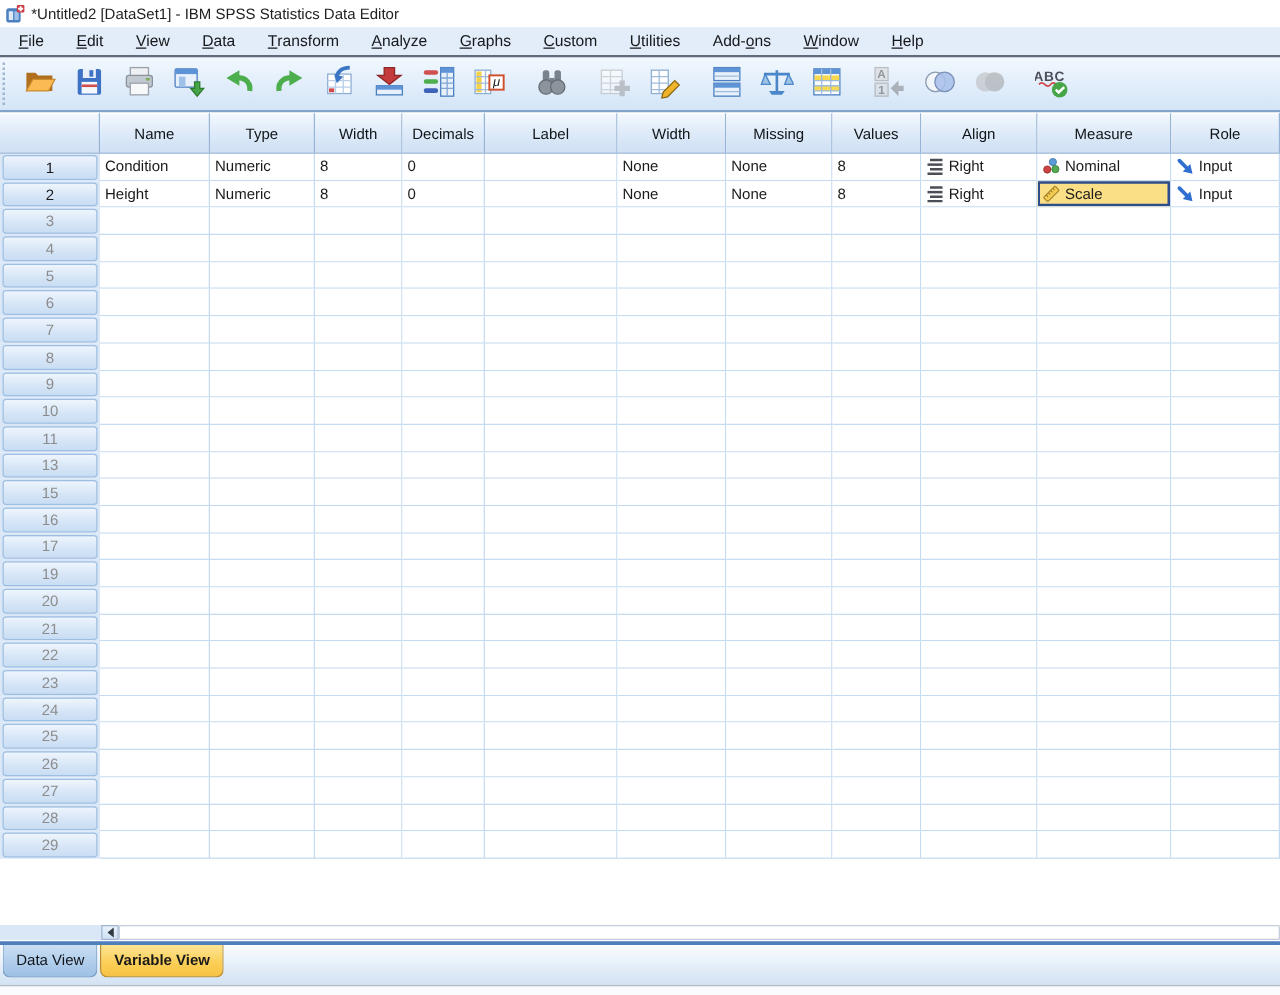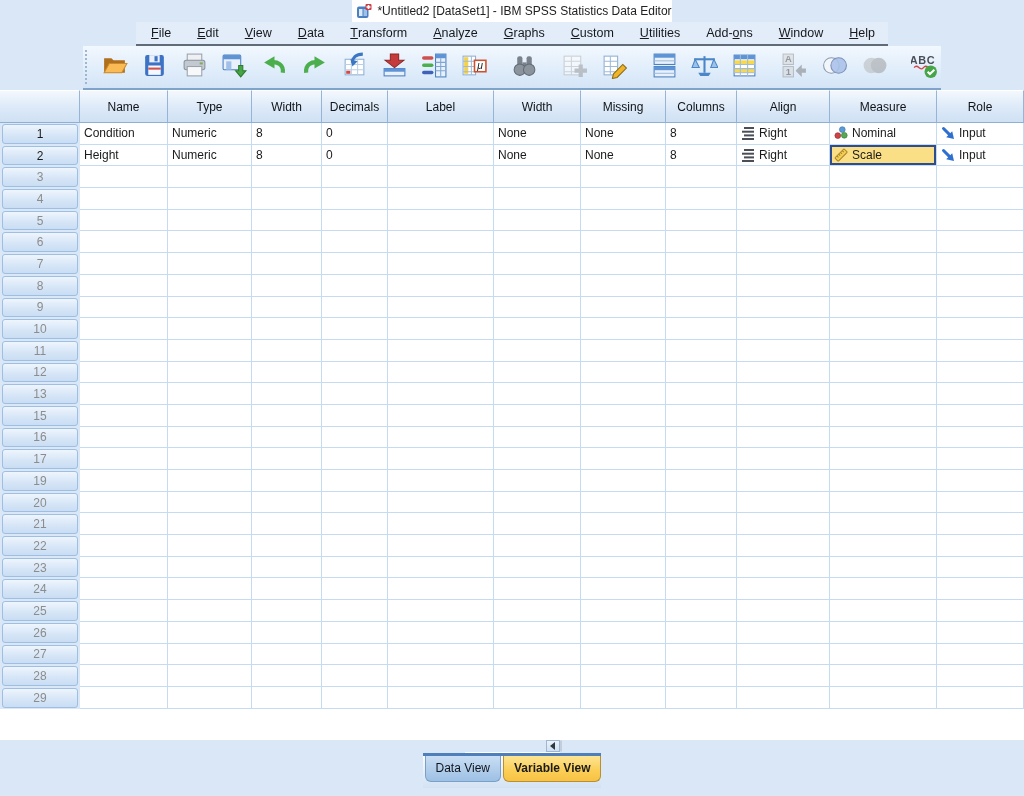--- a/index.html
+++ b/index.html
@@ -1,18 +1,18 @@
 <!DOCTYPE html>
 <html><head>
 <meta charset="utf-8">
 <style>
   * { margin:0; padding:0; box-sizing:border-box; }
   html,body { width:1024px; height:796px; overflow:hidden; }
   body { font-family:"Liberation Sans", sans-serif; font-size:12px; color:#1a1a1a; background:#d9e7f7; }
-  .app { width:1024px; height:796px; display:flex; flex-direction:column;align-items:center; }
+  .app { width:1024px; height:796px; display:flex; flex-direction:column; }
 
   
   .titlebar { height:22px; background:#ffffff; display:flex; align-items:center; padding-left:4px; gap:5px; flex:0 0 auto; }
   .titlebar .title { font-size:12px; color:#222; white-space:nowrap; }
   .applogo { width:16px; height:16px; display:inline-block; }
 
   
   .menubar { height:24px; background:linear-gradient(#eaf2fc,#dcd ealeft 0%) , #e2edf9; background:#e2edf9; display:flex; align-items:stretch; border-bottom:2px solid #5f6b78; flex:0 0 auto; padding-left:2px; }
   .menu-item { display:flex; align-items:center; padding:0 13px; font-size:12.5px; color:#16181c; cursor:default; }
   .menu-item u { text-decoration:underline; }
@@ -340,21 +340,21 @@
   <div class="grid">
     <div class="ghead">
         <div class="hcell" style="width: 80px;"></div>
         <div class="hcell" style="width: 88px;">Name</div>
         <div class="hcell" style="width: 84px;">Type</div>
         <div class="hcell" style="width: 70px;">Width</div>
         <div class="hcell" style="width: 66px;">Decimals</div>
         <div class="hcell" style="width: 106px;">Label</div>
         <div class="hcell" style="width: 87px;">Width</div>
         <div class="hcell" style="width: 85px;">Missing</div>
-        <div class="hcell" style="width: 71px;">Columns</div>
+        <div class="hcell" style="width: 71px;">Values</div>
         <div class="hcell" style="width: 93px;">Align</div>
         <div class="hcell" style="width: 107px;">Measure</div>
         <div class="hcell" style="width: 87px;">Role</div>
       </div>
     <div class="gbody">
         <div class="grow">
           <div class="rowhdr">
             <div class="btn on">1</div>
           </div>
           <div class="cell" style="width: 88px;">
@@ -611,36 +611,20 @@
           <div class="cell" style="width: 106px;"></div>
           <div class="cell" style="width: 87px;"></div>
           <div class="cell" style="width: 85px;"></div>
           <div class="cell" style="width: 71px;"></div>
           <div class="cell" style="width: 93px;"></div>
           <div class="cell" style="width: 107px;"></div>
           <div class="cell" style="width: 87px;"></div>
         </div>
         <div class="grow">
           <div class="rowhdr">
-            <div class="btn off">12</div>
-          </div>
-          <div class="cell" style="width: 88px;"></div>
-          <div class="cell" style="width: 84px;"></div>
-          <div class="cell" style="width: 70px;"></div>
-          <div class="cell" style="width: 66px;"></div>
-          <div class="cell" style="width: 106px;"></div>
-          <div class="cell" style="width: 87px;"></div>
-          <div class="cell" style="width: 85px;"></div>
-          <div class="cell" style="width: 71px;"></div>
-          <div class="cell" style="width: 93px;"></div>
-          <div class="cell" style="width: 107px;"></div>
-          <div class="cell" style="width: 87px;"></div>
-        </div>
-        <div class="grow">
-          <div class="rowhdr">
             <div class="btn off">13</div>
           </div>
           <div class="cell" style="width: 88px;"></div>
           <div class="cell" style="width: 84px;"></div>
           <div class="cell" style="width: 70px;"></div>
           <div class="cell" style="width: 66px;"></div>
           <div class="cell" style="width: 106px;"></div>
           <div class="cell" style="width: 87px;"></div>
           <div class="cell" style="width: 85px;"></div>
           <div class="cell" style="width: 71px;"></div>

